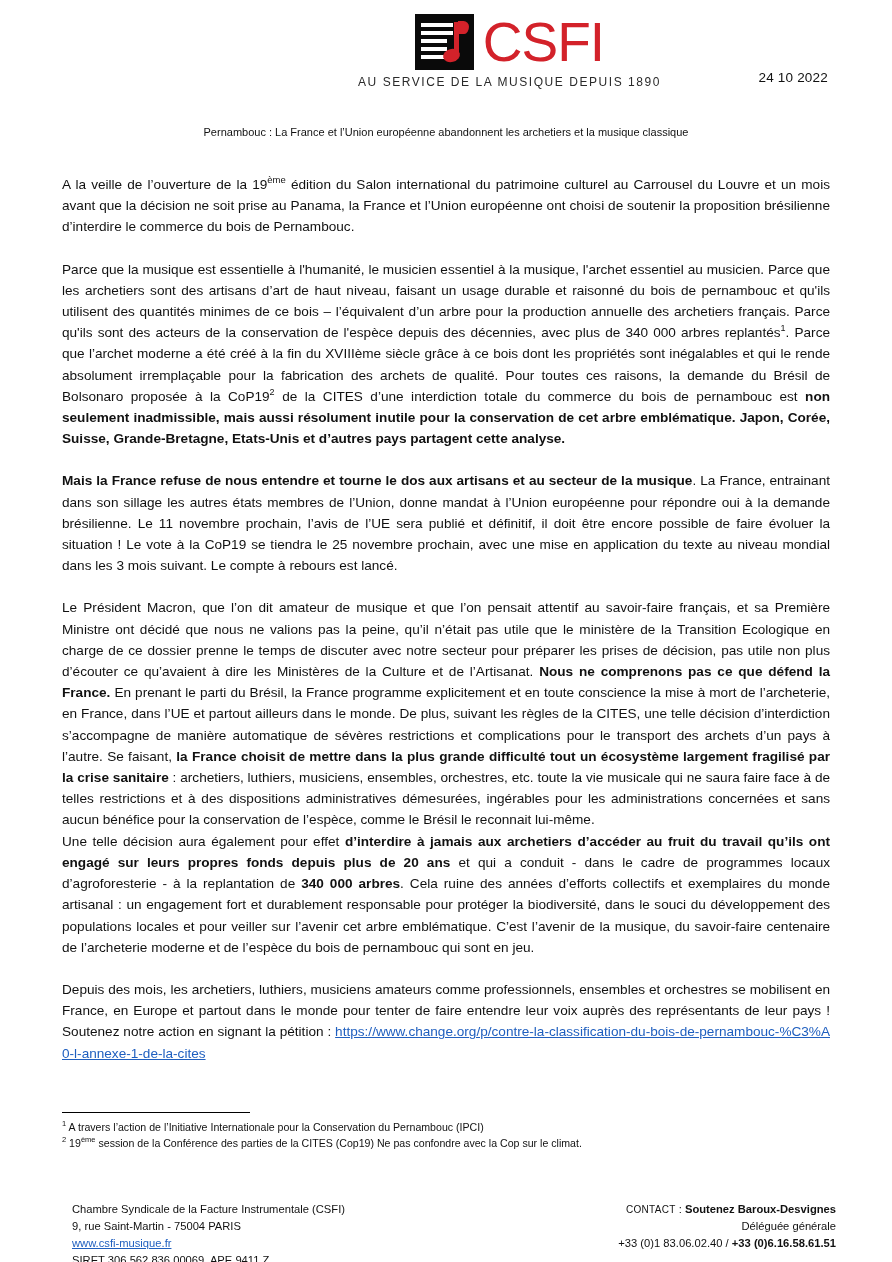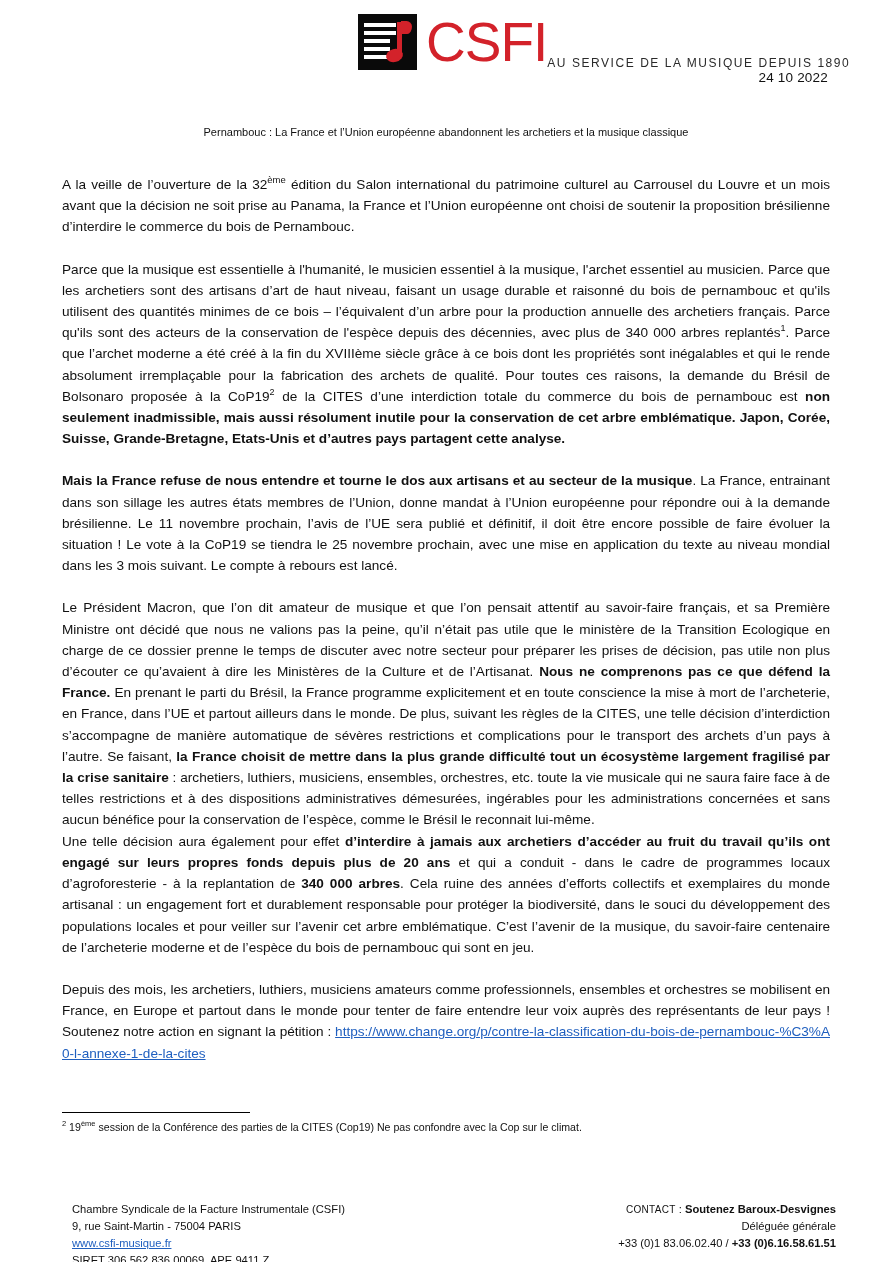--- a/index.html
+++ b/index.html
@@ -25,22 +25,22 @@
   
   .header {
     position: relative;
     height: 104px;
   }
   .logo-wrap {
     position: absolute;
     left: 358px;
     top: 14px;
     display: flex;
-    flex-direction: row;
-    align-items: flex-end;
+    flex-direction: column;
+    align-items: center;
   }
   .logo-row {
     display: flex;
     align-items: center;
   }
   .logo-mark {
     width: 59px;
     height: 56px;
     background: #0a0a0a;
     position: relative;
@@ -226,21 +226,21 @@
     </div>
     <div class="doc-date">24 10 2022</div>
   </div>
 
   <div class="content">
 
     <h1 class="doc-title">Pernambouc : La France et l’Union européenne abandonnent les archetiers et la musique classique</h1>
 
     <div class="gap-1"></div>
 
-    <p class="para"><span>A la veille de l’ouverture de la 32</span><sup class="sup-sm">ème</sup><span> édition du Salon international du patrimoine culturel au Carrousel du Louvre et un mois avant que la décision ne soit prise au Panama, la France et l’Union européenne ont choisi de soutenir la proposition brésilienne d’interdire le commerce du bois de Pernambouc.</span></p>
+    <p class="para"><span>A la veille de l’ouverture de la 19</span><sup class="sup-sm">ème</sup><span> édition du Salon international du patrimoine culturel au Carrousel du Louvre et un mois avant que la décision ne soit prise au Panama, la France et l’Union européenne ont choisi de soutenir la proposition brésilienne d’interdire le commerce du bois de Pernambouc.</span></p>
 
     <div class="gap-2"></div>
 
     <p class="para"><span>Parce que la musique est essentielle à l'humanité, le musicien essentiel à la musique, l'archet essentiel au musicien. Parce que les archetiers sont des artisans d’art de haut niveau, faisant un usage durable et raisonné du bois de pernambouc et qu'ils utilisent des quantités minimes de ce bois – l’équivalent d’un arbre pour la production annuelle des archetiers français. Parce qu'ils sont des acteurs de la conservation de l'espèce depuis des décennies, avec plus de 340 000 arbres replantés</span><sup>1</sup><span>. Parce que l’archet moderne a été créé à la fin du XVIIIème siècle grâce à ce bois dont les propriétés sont inégalables et qui le rende absolument irremplaçable pour la fabrication des archets de qualité. Pour toutes ces raisons, la demande du Brésil de Bolsonaro proposée à la CoP19</span><sup>2</sup><span> de la CITES d’une interdiction totale du commerce du bois de pernambouc est </span><b>non seulement inadmissible, mais aussi résolument inutile pour la conservation de cet arbre emblématique. Japon, Corée, Suisse, Grande-Bretagne, Etats-Unis et d’autres pays partagent cette analyse.</b></p>
 
     <div class="gap-3"></div>
 
     <p class="para"><b>Mais la France refuse de nous entendre et tourne le dos aux artisans et au secteur de la musique</b><span>. La France, entrainant dans son sillage les autres états membres de l’Union, donne mandat à l’Union européenne pour répondre oui à la demande brésilienne.  Le 11 novembre prochain, l’avis de l’UE sera publié et définitif, il doit être encore possible de faire évoluer la situation ! Le vote à la CoP19 se tiendra le 25 novembre prochain, avec une mise en application du texte au niveau mondial dans les 3 mois suivant. Le compte à rebours est lancé.</span></p>
 
     <div class="gap-4"></div>
@@ -250,20 +250,21 @@
     <p class="para"><span>Une telle décision aura également pour effet </span><b>d’interdire à jamais aux archetiers d’accéder au fruit du travail qu’ils ont engagé sur leurs propres fonds depuis plus de 20 ans</b><span> et qui a conduit - dans le cadre de programmes locaux d’agroforesterie - à la replantation de </span><b>340 000 arbres</b><span>. Cela ruine des années d’efforts collectifs et exemplaires du monde artisanal : un engagement fort et durablement responsable pour protéger la biodiversité, dans le souci du développement des populations locales et pour veiller sur l’avenir cet arbre emblématique. C’est l’avenir de la musique, du savoir-faire centenaire de l’archeterie moderne et de l’espèce du bois de pernambouc qui sont en jeu.</span></p>
 
     <div class="gap-5"></div>
 
     <p class="para"><span>Depuis des mois, les archetiers, luthiers, musiciens amateurs comme professionnels, ensembles et orchestres se mobilisent en France, en Europe et partout dans le monde pour tenter de faire entendre leur voix auprès des représentants de leur pays ! Soutenez notre action en signant la pétition : </span><a class="link" href="#">https://www.change.org/p/contre-la-classification-du-bois-de-pernambouc-%C3%A0-l-annexe-1-de-la-cites</a></p>
 
   </div>
 
   <div class="footnote-area">
     <div class="footnote-rule"></div>
+    <p class="footnote"><sup>1</sup><span> A travers l’action de l’Initiative Internationale pour la Conservation du Pernambouc (IPCI)</span></p>
     <p class="footnote"><sup>2</sup><span> 19</span><span class="fn-sup-sm">ème</span><span> session de la Conférence des parties de la CITES (Cop19) Ne pas confondre avec la Cop sur le climat.</span></p>
   </div>
 
   <div class="footer">
     <div class="footer-col left">
       <div>Chambre Syndicale de la Facture Instrumentale (CSFI)</div>
       <div>9, rue Saint-Martin - 75004 PARIS</div>
       <div><a class="link" href="#">www.csfi-musique.fr</a></div>
       <div>SIRET 306 562 836 00069. APE 9411 Z</div>
     </div>

